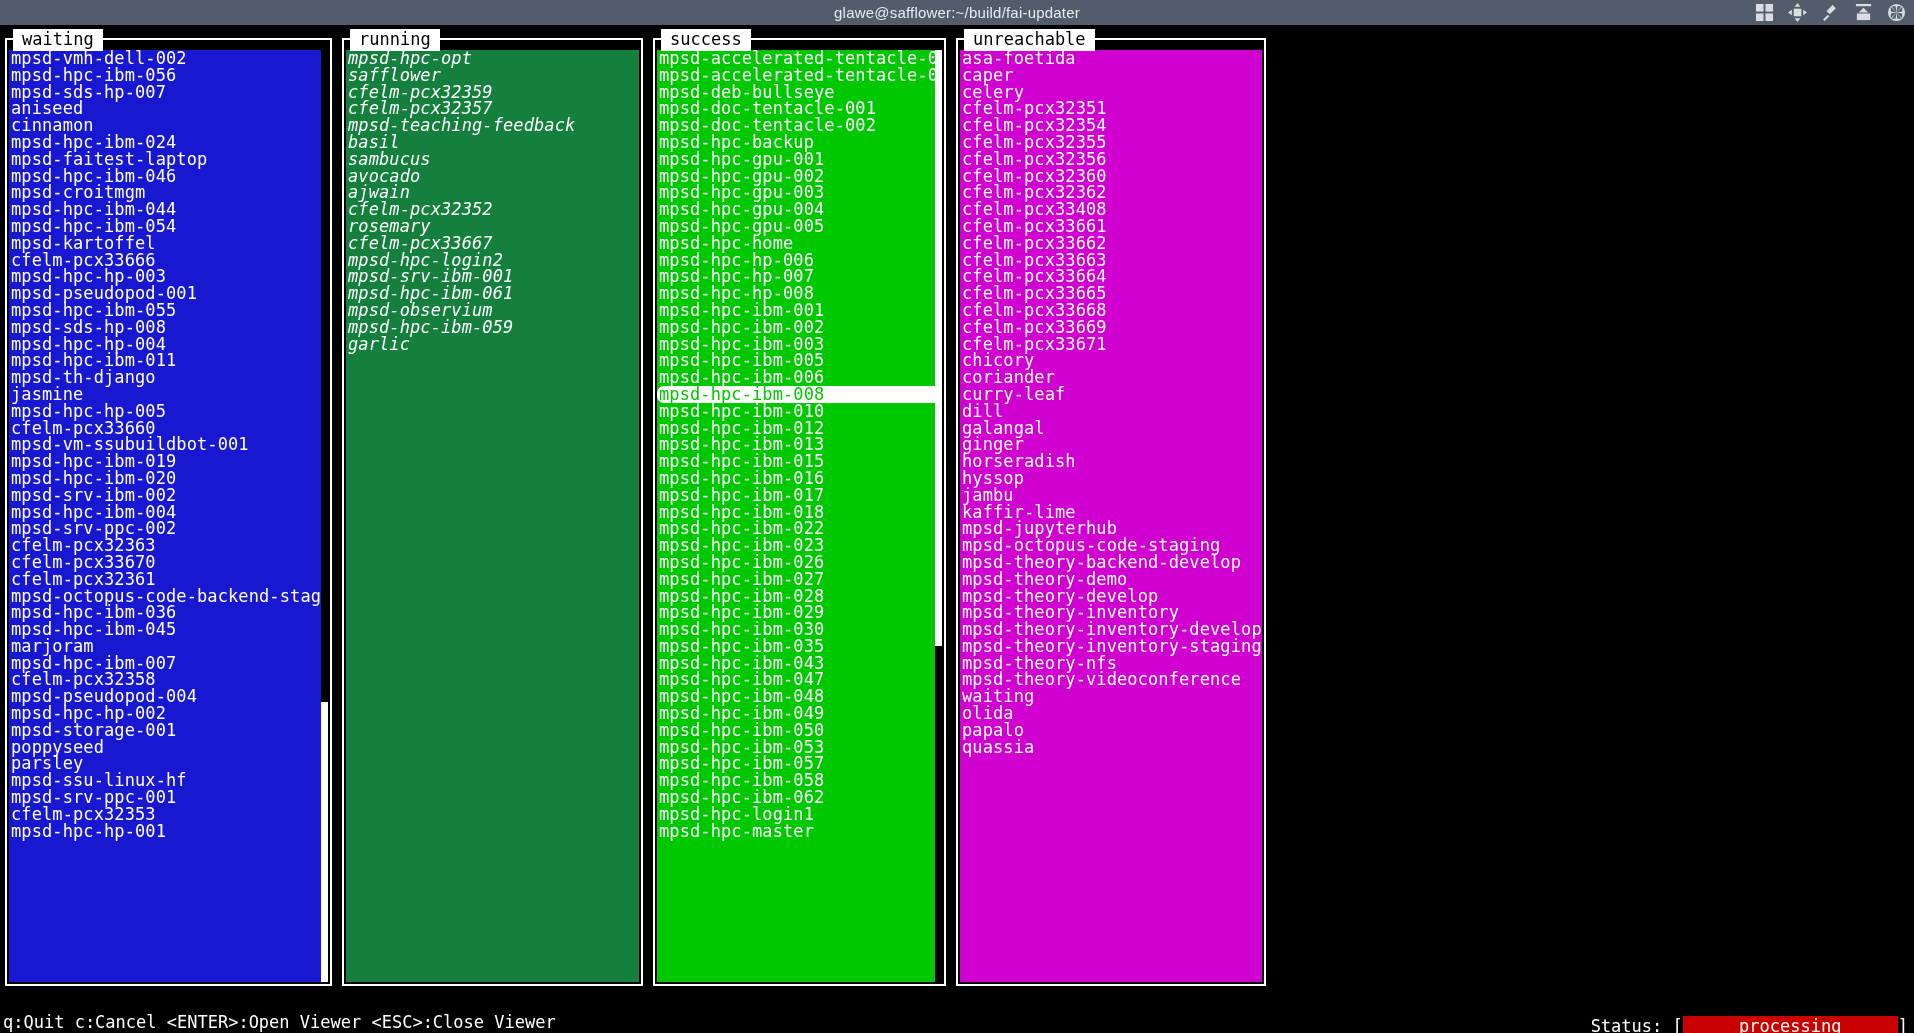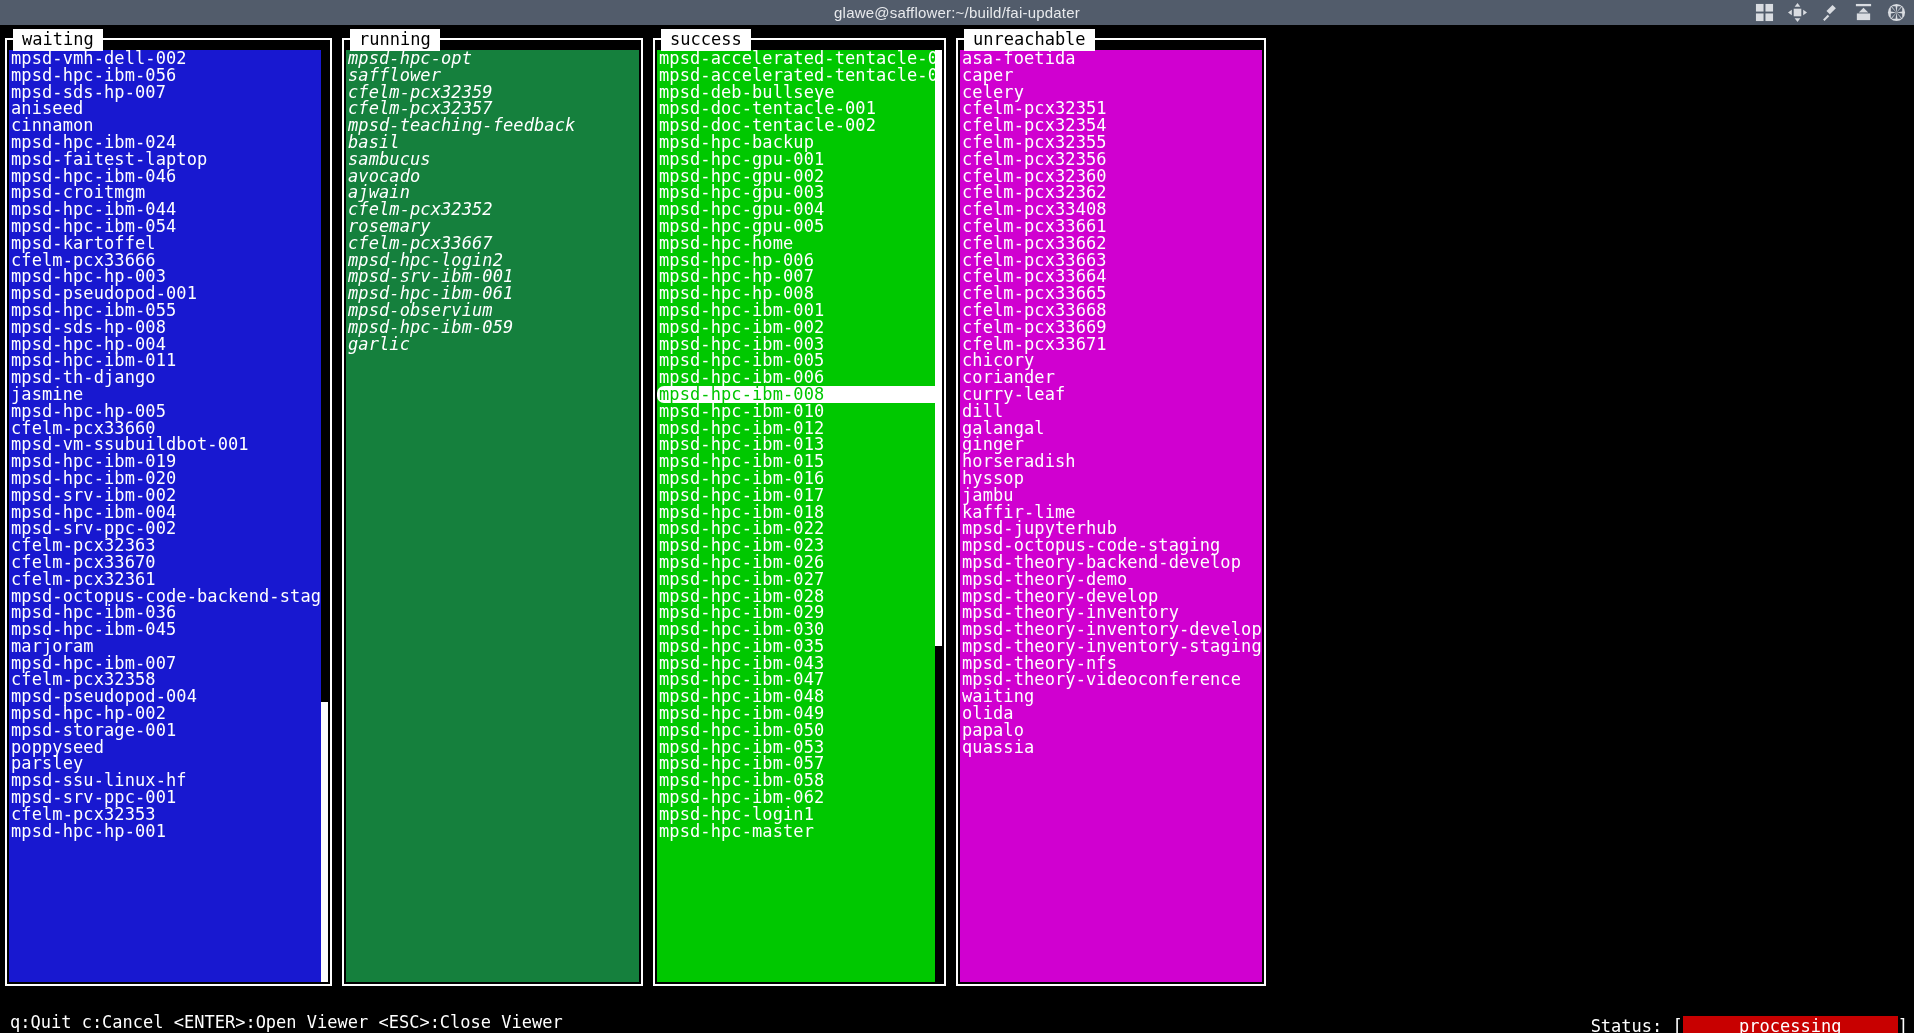--- a/index.html
+++ b/index.html
@@ -40,21 +40,21 @@
   .p-unreach .list{background:#d000d0;}
   .p-success .row.sel{color:#00c800;border-radius:7px;}
 
   
   .sbar{position:absolute;top:21px;bottom:13px;width:7px;background:#ffffff;}
   .sthumb{position:absolute;left:0;width:7px;background:#000000;}
 
   
   .statusbar{position:absolute;left:0;bottom:0;width:1914px;height:23px;
              background:#000;display:flex;align-items:center;}
-  .keys{color:#ffffff;font-size:17px;padding-left:10px;white-space:nowrap;}
+  .keys{color:#ffffff;font-size:17px;padding-left:3px;white-space:nowrap;}
   .status-right{margin-left:auto;display:flex;align-items:flex-end;
                 padding-right:6px;color:#ffffff;font-size:17px;white-space:nowrap;}
   .status-label{margin-right:0px;}
   .status-badge{background:#c80000;color:#ffffff;display:inline-block;
                 width:215px;text-align:center;margin-top:8px;}
 </style>
 </head>
 <body>
 
 <div class="titlebar">

